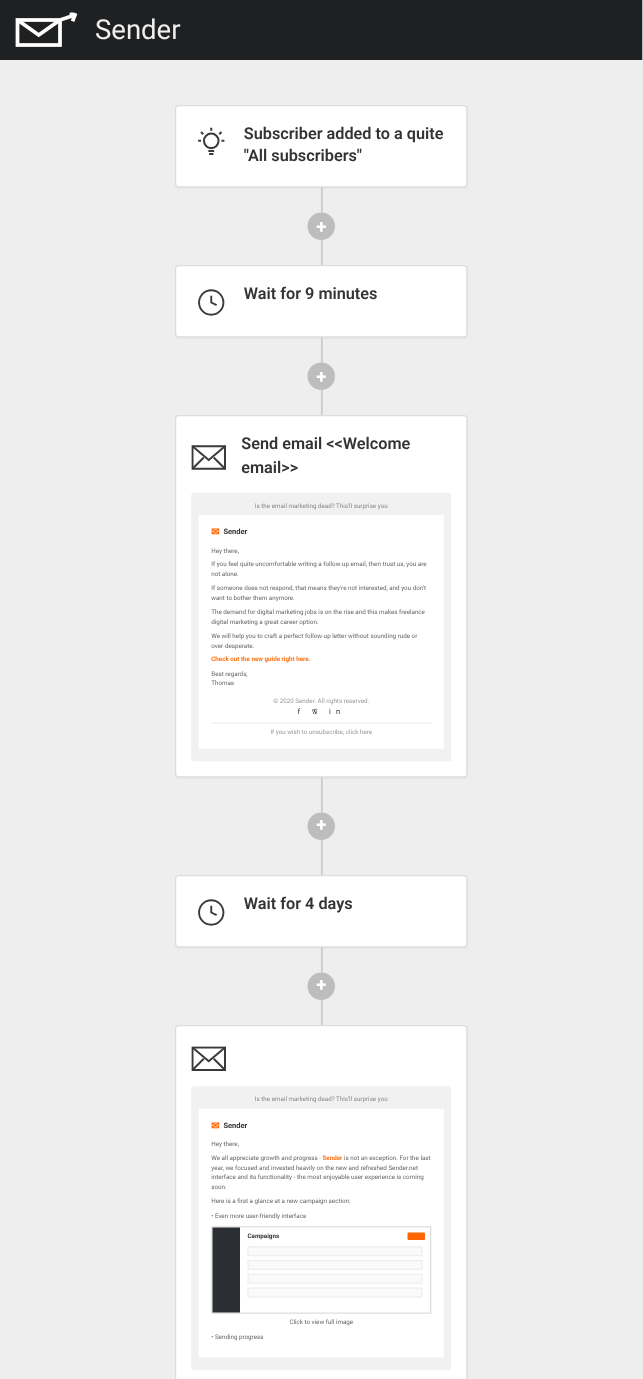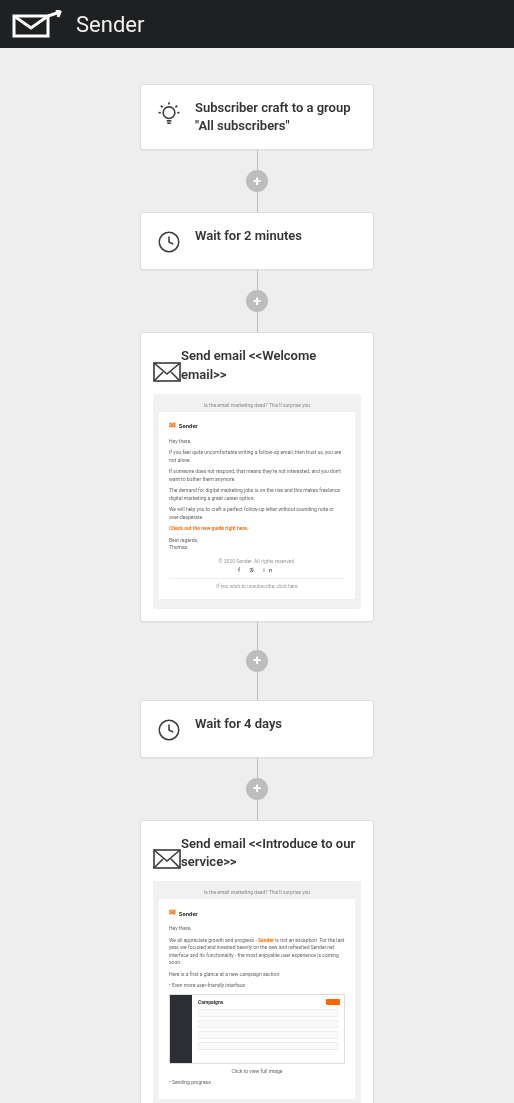--- a/index.html
+++ b/index.html
@@ -69,21 +69,21 @@
     display: flex;
     align-items: center;
     justify-content: center;
     font-size: 15px;
     font-weight: 700;
     line-height: 1;
     cursor: pointer;
     user-select: none;
   }
   .email-node { flex-direction: column; gap: 10px; padding: 14px 12px 12px 12px; }
-  .email-node .email-header { display: flex; align-items: flex-end; }
+  .email-node .email-header { display: flex; gap: 12px; align-items: center; }
   .email-preview {
     background: #f1f1f1;
     width: 100%;
     border-radius: 2px;
     padding: 6px 6px 10px 6px;
     font-size: 5px;
     color: #777;
     display: flex;
     flex-direction: column;
     align-items: center;
@@ -141,35 +141,35 @@
         <circle cx="12" cy="10" r="5"></circle>
         <line x1="10" y1="17" x2="14" y2="17"></line>
         <line x1="10.5" y1="19" x2="13.5" y2="19"></line>
         <line x1="12" y1="1" x2="12" y2="3"></line>
         <line x1="3" y1="10" x2="5" y2="10"></line>
         <line x1="19" y1="10" x2="21" y2="10"></line>
         <line x1="5" y1="4" x2="6.5" y2="5.5"></line>
         <line x1="19" y1="4" x2="17.5" y2="5.5"></line>
       </svg>
     </span>
-    <div class="node-title">Subscriber craft to a group "All subscribers"</div>
+    <div class="node-title">Subscriber added to a quite "All subscribers"</div>
   </div>
 
   <div class="connector"></div>
   <div class="add-btn">+</div>
   <div class="connector"></div>
 
   <div class="node">
     <span class="node-icon">
       <svg width="26" height="26" viewBox="0 0 24 24" fill="none" stroke="#3a3a3a" stroke-width="1.4">
         <circle cx="12" cy="12" r="9"></circle>
         <polyline points="12,7 12,12 16,14"></polyline>
       </svg>
     </span>
-    <div class="node-title">Wait for 2 minutes</div>
+    <div class="node-title">Wait for 9 minutes</div>
   </div>
 
   <div class="connector"></div>
   <div class="add-btn">+</div>
   <div class="connector"></div>
 
   <div class="node email-node">
     <div class="email-header">
       <span class="node-icon">
         <svg width="28" height="22" viewBox="0 0 28 22" fill="none" stroke="#3a3a3a" stroke-width="1.6">
@@ -227,21 +227,20 @@
   <div class="node email-node">
     <div class="email-header">
       <span class="node-icon">
         <svg width="28" height="22" viewBox="0 0 28 22" fill="none" stroke="#3a3a3a" stroke-width="1.6">
           <rect x="1" y="1" width="26" height="18"></rect>
           <polyline points="1,1 14,12 27,1"></polyline>
           <line x1="1" y1="19" x2="10" y2="10"></line>
           <line x1="27" y1="19" x2="18" y2="10"></line>
         </svg>
       </span>
-      <div class="node-title">Send email &lt;&lt;Introduce to our service&gt;&gt;</div>
     </div>
     <div class="email-preview">
       <div class="subject">Is the email marketing dead? This'll surprise you</div>
       <div class="email-body">
         <div class="brand">
           <span class="brand-mark">✉</span>
           <span class="brand-name">Sender</span>
         </div>
         <p>Hey there,</p>
         <p>

